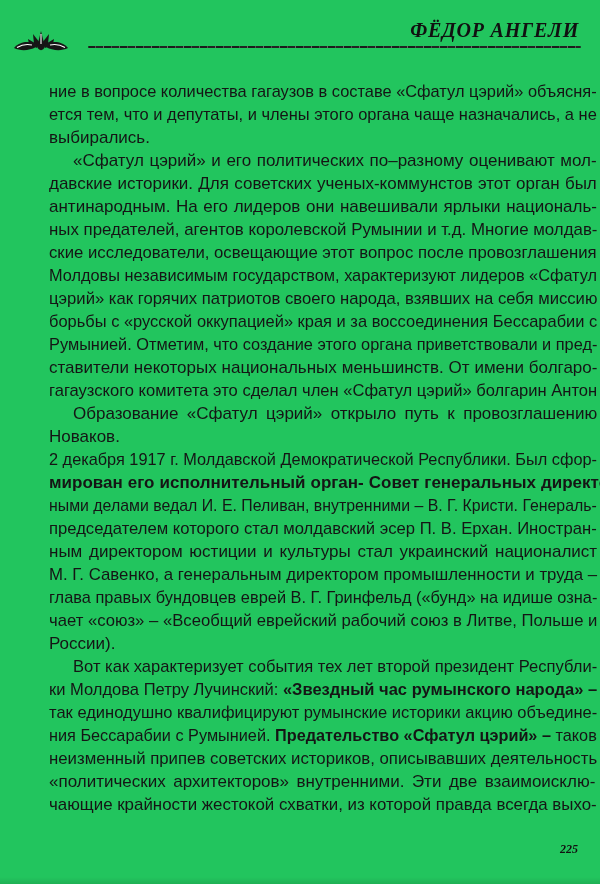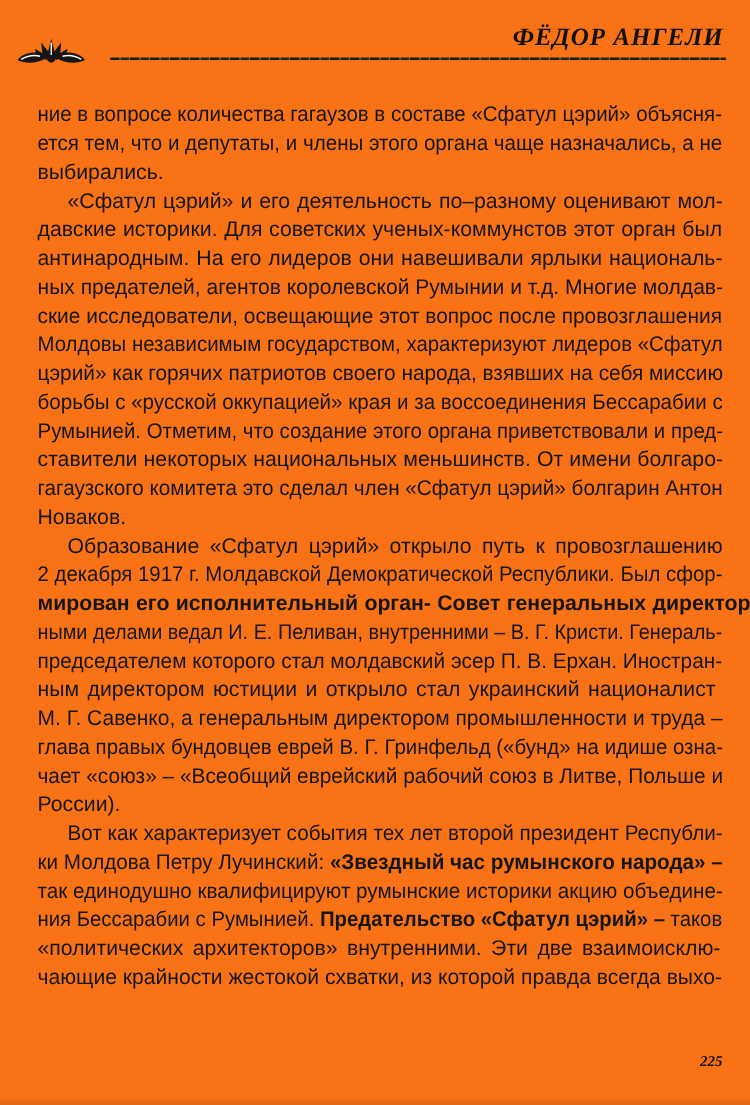--- a/index.html
+++ b/index.html
@@ -4,21 +4,21 @@
 <style>
   html, body {
     margin: 0;
     padding: 0;
     background: #e8e8e8;
   }
   .page {
     position: relative;
     width: 600px;
     height: 884px;
-    background: #f97316;
+    background: #22c55e;
     font-family: "Liberation Sans", sans-serif;
     color: #151515;
     overflow: hidden;
     margin: 0 auto;
   }
   .page::after {
     content: '';
     position: absolute;
     left: 0; right: 0; bottom: 0;
     height: 7px;
@@ -58,20 +58,21 @@
     position: absolute;
     left: 30px;
     top: 80px;
     width: 548px;
     font-size: 17px;
     line-height: 23px;
   }
   .line {
     height: 23px;
     white-space: nowrap;
+    margin-left: 19px;
   }
   .line-inner {
     display: inline-block;
     white-space: nowrap;
     transform-origin: 0 50%;
   }
   .line-inner.indent { margin-left: 24px; }
   .b { font-weight: 700; }
   .page-number {
     position: absolute;
@@ -108,45 +109,46 @@
   </svg>
 
   <div class="header-author">ФЁДОР АНГЕЛИ</div>
 
   <div class="header-rule"></div>
 
   <div class="body-text">
       <div class="line"><span class="line-inner" style="transform: scaleX(0.9648);"><span>ние в вопросе количества гагаузов в составе «Сфатул цэрий» объясня-</span></span></div>
       <div class="line"><span class="line-inner" style="transform: scaleX(0.9682);"><span>ется тем, что и депутаты, и члены этого органа чаще назначались, а не</span></span></div>
       <div class="line"><span class="line-inner short"><span>выбирались.</span></span></div>
-      <div class="line"><span class="line-inner indent" style="word-spacing: 0.86px;"><span>«Сфатул цэрий» и его деятельность по–разному оценивают мол-</span></span></div>
+      <div class="line"><span class="line-inner indent" style="word-spacing: 0.86px;"><span>«Сфатул цэрий» и его политических по–разному оценивают мол-</span></span></div>
       <div class="line"><span class="line-inner" style="word-spacing: 0.57px;"><span>давские историки. Для советских ученых-коммунстов этот орган был</span></span></div>
       <div class="line"><span class="line-inner" style="word-spacing: 0.86px; text-align: right;"><span>антинародным. На его лидеров они навешивали ярлыки националь-</span></span></div>
       <div class="line"><span class="line-inner" style="transform: scaleX(0.991);"><span>ных предателей, агентов королевской Румынии и т.д. Многие молдав-</span></span></div>
       <div class="line"><span class="line-inner" style="transform: scaleX(0.9838);"><span>ские исследователи, освещающие этот вопрос после провозглашения</span></span></div>
       <div class="line"><span class="line-inner" style="transform: scaleX(0.9597);"><span>Молдовы независимым государством, характеризуют лидеров «Сфатул</span></span></div>
       <div class="line"><span class="line-inner" style="transform: scaleX(0.9803);"><span>цэрий» как горячих патриотов своего народа, взявших на себя миссию</span></span></div>
       <div class="line"><span class="line-inner" style="transform: scaleX(0.9682);"><span>борьбы с «русской оккупацией» края и за воссоединения Бессарабии с</span></span></div>
       <div class="line"><span class="line-inner" style="transform: scaleX(0.9614);"><span>Румынией. Отметим, что создание этого органа приветствовали и пред-</span></span></div>
       <div class="line"><span class="line-inner" style="word-spacing: 0.17px;"><span>ставители некоторых национальных меньшинств. От имени болгаро-</span></span></div>
       <div class="line"><span class="line-inner" style="transform: scaleX(0.9734);"><span>гагаузского комитета это сделал член «Сфатул цэрий» болгарин Антон</span></span></div>
+      <div class="line"><span class="line-inner indent" style="word-spacing: 3.67px;"><span>Образование «Сфатул цэрий» открыло путь к провозглашению</span></span></div>
       <div class="line"><span class="line-inner short"><span>Новаков.</span></span></div>
-      <div class="line"><span class="line-inner indent" style="word-spacing: 3.67px;"><span>Образование «Сфатул цэрий» открыло путь к провозглашению</span></span></div>
       <div class="line"><span class="line-inner" style="transform: scaleX(0.9597);"><span>2 декабря 1917 г. Молдавской Демократической Республики. Был сфор-</span></span></div>
       <div class="line"><span class="line-inner" style="word-spacing: 0.33px; font-weight: bold;"><span>мирован его исполнительный орган- Совет генеральных директоров,</span></span></div>
       <div class="line"><span class="line-inner" style="transform: scaleX(0.9336);"><span>ными делами ведал И. Е. Пеливан, внутренними – В. Г. Кристи. Генераль-</span></span></div>
       <div class="line"><span class="line-inner" style="transform: scaleX(0.9786);"><span>председателем которого стал молдавский эсер П. В. Ерхан. Иностран-</span></span></div>
-      <div class="line"><span class="line-inner" style="word-spacing: 2px;"><span>ным директором юстиции и открыло стал украинский националист</span></span></div>
+      <div class="line"><span class="line-inner" style="word-spacing: 2px;"><span>ным директором юстиции и культуры стал украинский националист</span></span></div>
       <div class="line"><span class="line-inner" style="transform: scaleX(0.9874);"><span>М. Г. Савенко, а генеральным директором промышленности и труда –</span></span></div>
       <div class="line"><span class="line-inner" style="transform: scaleX(0.9631);"><span>глава правых бундовцев еврей В. Г. Гринфельд («бунд» на идише озна-</span></span></div>
       <div class="line"><span class="line-inner" style="transform: scaleX(0.9803);"><span>чает «союз» – «Всеобщий еврейский рабочий союз в Литве, Польше и</span></span></div>
       <div class="line"><span class="line-inner short"><span>России).</span></span></div>
       <div class="line"><span class="line-inner indent" style="transform: scaleX(0.974);"><span>Вот как характеризует события тех лет второй президент Республи-</span></span></div>
       <div class="line"><span class="line-inner" style="transform: scaleX(0.9716);"><span>ки Молдова Петру Лучинский: </span><span class="b">«Звездный час румынского народа» –</span></span></div>
       <div class="line"><span class="line-inner" style="transform: scaleX(0.9716);"><span>так единодушно квалифицируют румынские историки акцию объедине-</span></span></div>
       <div class="line"><span class="line-inner" style="transform: scaleX(0.9564);"><span>ния Бессарабии с Румынией. </span><span class="b">Предательство «Сфатул цэрий» –</span><span> таков</span></span></div>
+      <div class="line"><span class="line-inner" style="transform: scaleX(0.9874);"><span>неизменный припев советских историков, описывавших деятельность</span></span></div>
       <div class="line"><span class="line-inner" style="word-spacing: 2.8px;"><span>«политических архитекторов» внутренними. Эти две взаимоисклю-</span></span></div>
       <div class="line"><span class="line-inner" style="transform: scaleX(0.9928);"><span>чающие крайности жестокой схватки, из которой правда всегда выхо-</span></span></div>
     </div>
 
   <div class="page-number">225</div>
 
 </div>
 
 </body></html>

